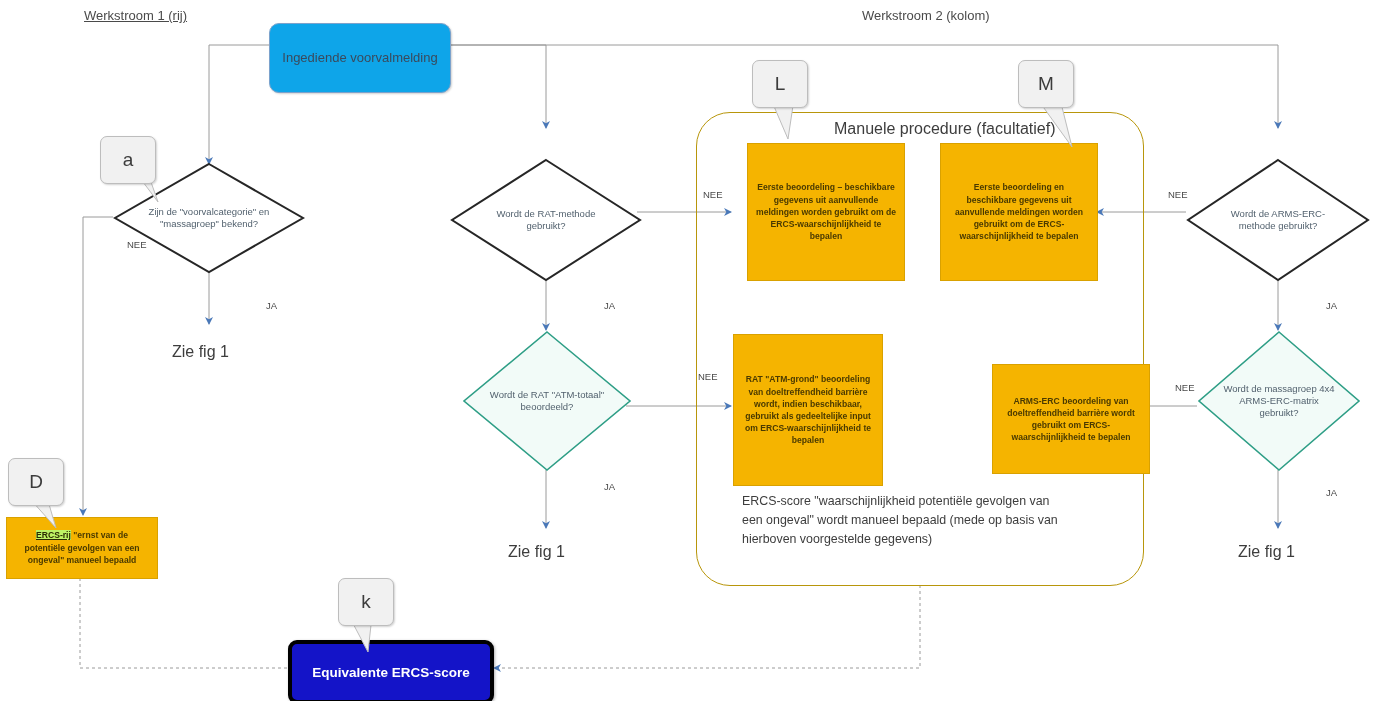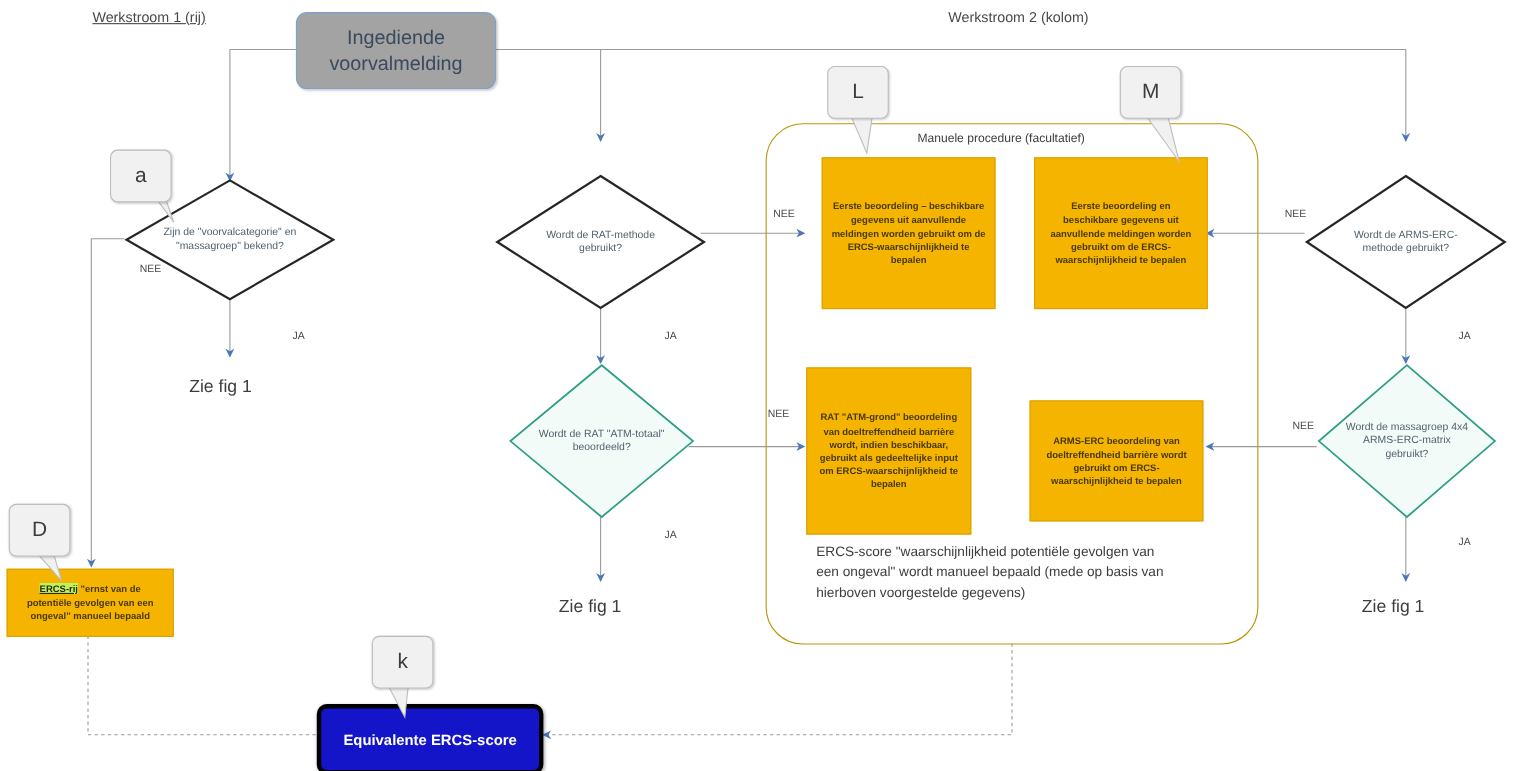--- a/index.html
+++ b/index.html
@@ -4,23 +4,24 @@
 <style>
   html,body{margin:0;padding:0;background:#fff;}
   body{width:1378px;height:701px;position:relative;overflow:hidden;
        font-family:"Liberation Sans","DejaVu Sans",sans-serif;color:#404040;}
   .abs{position:absolute;}
   
   .lane-label{font-size:13px;color:#4a4a4a;white-space:nowrap;}
   
   .start-box{
     width:180px;height:68px;border:1.5px solid #7ba2cc;border-radius:10px;
-    background:#a3a3a3;display:flex;align-items:center;justify-content:center;
-    text-align:center;font-size:18px;color:#3a4a5c;line-height:1.35;
+    background:#0ea5e9;display:flex;align-items:center;justify-content:center;
+    text-align:center;font-size:13px;color:#3a4a5c;line-height:1.35;
     box-shadow:1px 1px 2px rgba(0,0,0,.18);
+    margin-top:12px;
   }
   
   .diamond{position:absolute;}
   .diamond svg{position:absolute;left:0;top:0;}
   .diamond .dtext{
     position:absolute;left:0;top:0;width:100%;height:100%;
     display:flex;align-items:center;justify-content:center;text-align:center;
     font-size:9.5px;line-height:1.28;color:#52616e;padding:0 30px;
     box-sizing:border-box;
   }
@@ -46,21 +47,21 @@
     z-index:6;
   }
   .callout-tail{position:absolute;z-index:5;}
   
   .edge-label{font-size:9.5px;color:#4a4a4a;white-space:nowrap;padding-left:31px;}
   .fig-label{font-size:16px;color:#3d3d3d;white-space:nowrap;}
   
   .manual-container{
     border:1.4px solid #b8960b;border-radius:34px;background:transparent;
   }
-  .manual-title{font-size:11px;color:#3d3d3d;white-space:nowrap;}
+  .manual-title{font-size:16px;color:#3d3d3d;white-space:nowrap;}
   .manual-note{font-size:12.4px;line-height:1.52;color:#3d3d3d;}
   .erij{background:#bef264;text-decoration:underline;font-weight:700;color:#2b2b00;}
   svg.layer{position:absolute;left:0;top:0;width:1378px;height:701px;
             pointer-events:none;}
 </style>
 </head>
 <body>
 
 <svg class="layer">
   <defs>
@@ -188,21 +189,21 @@
 </div>
 
 <div class="abs yellow-box" style="left:940px;top:143px;width:158px;height:138px;">
   <span>Eerste beoordeling en beschikbare gegevens uit aanvullende meldingen worden gebruikt om de ERCS-waarschijnlijkheid te bepalen</span>
 </div>
 
 <div class="abs yellow-box" style="left:733px;top:334px;width:150px;height:152px;">
   <span>RAT "ATM-grond" beoordeling van doeltreffendheid barrière wordt, indien beschikbaar, gebruikt als gedeeltelijke input om ERCS-waarschijnlijkheid te bepalen</span>
 </div>
 
-<div class="abs yellow-box" style="left:936px;top:364px;width:158px;height:110px;">
+<div class="abs yellow-box" style="left:992px;top:364px;width:158px;height:110px;">
   <span>ARMS-ERC beoordeling van doeltreffendheid barrière wordt gebruikt om ERCS-waarschijnlijkheid te bepalen</span>
 </div>
 
 <div class="abs manual-note" style="left:742px;top:492px;width:330px;">ERCS-score  "waarschijnlijkheid potentiële gevolgen van een ongeval" wordt manueel bepaald (mede op basis van hierboven voorgestelde gegevens)</div>
 
 <svg class="callout-tail" style="left:10px;top:490px;width:60px;height:44px;">
   <path d="M14,2 L46,38 L36,4 Z" fill="#f1f1f1" stroke="#bdbdbd" stroke-width="1"></path>
 </svg>
 <div class="abs callout" style="left:8px;top:458px;">
   <span>D</span>

